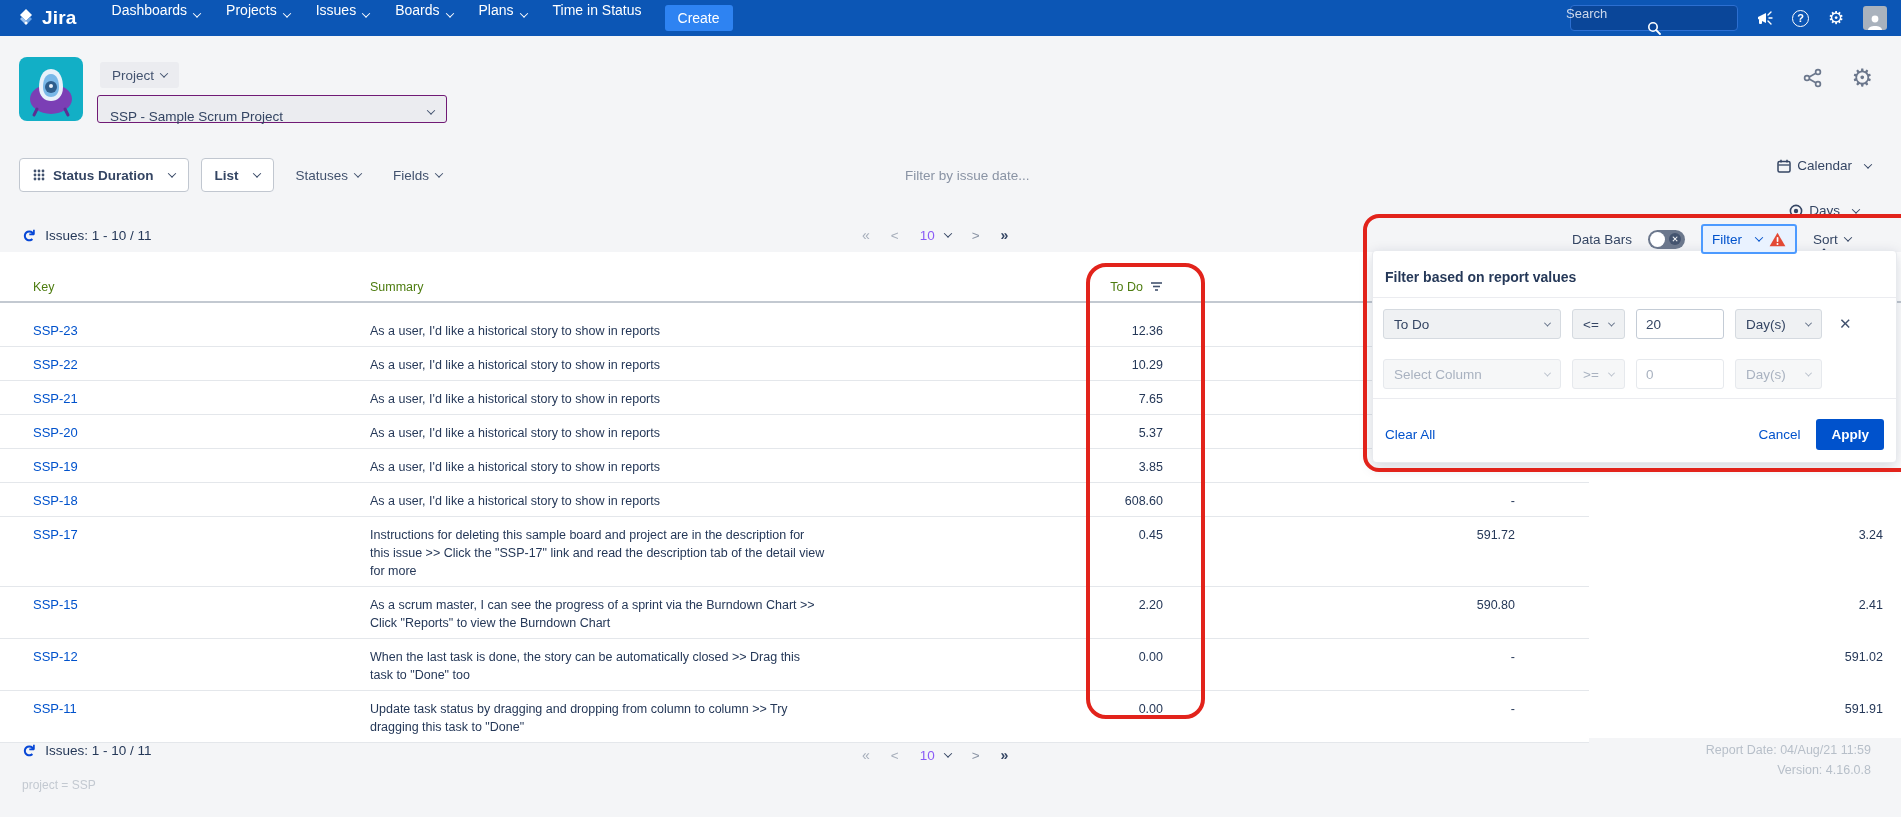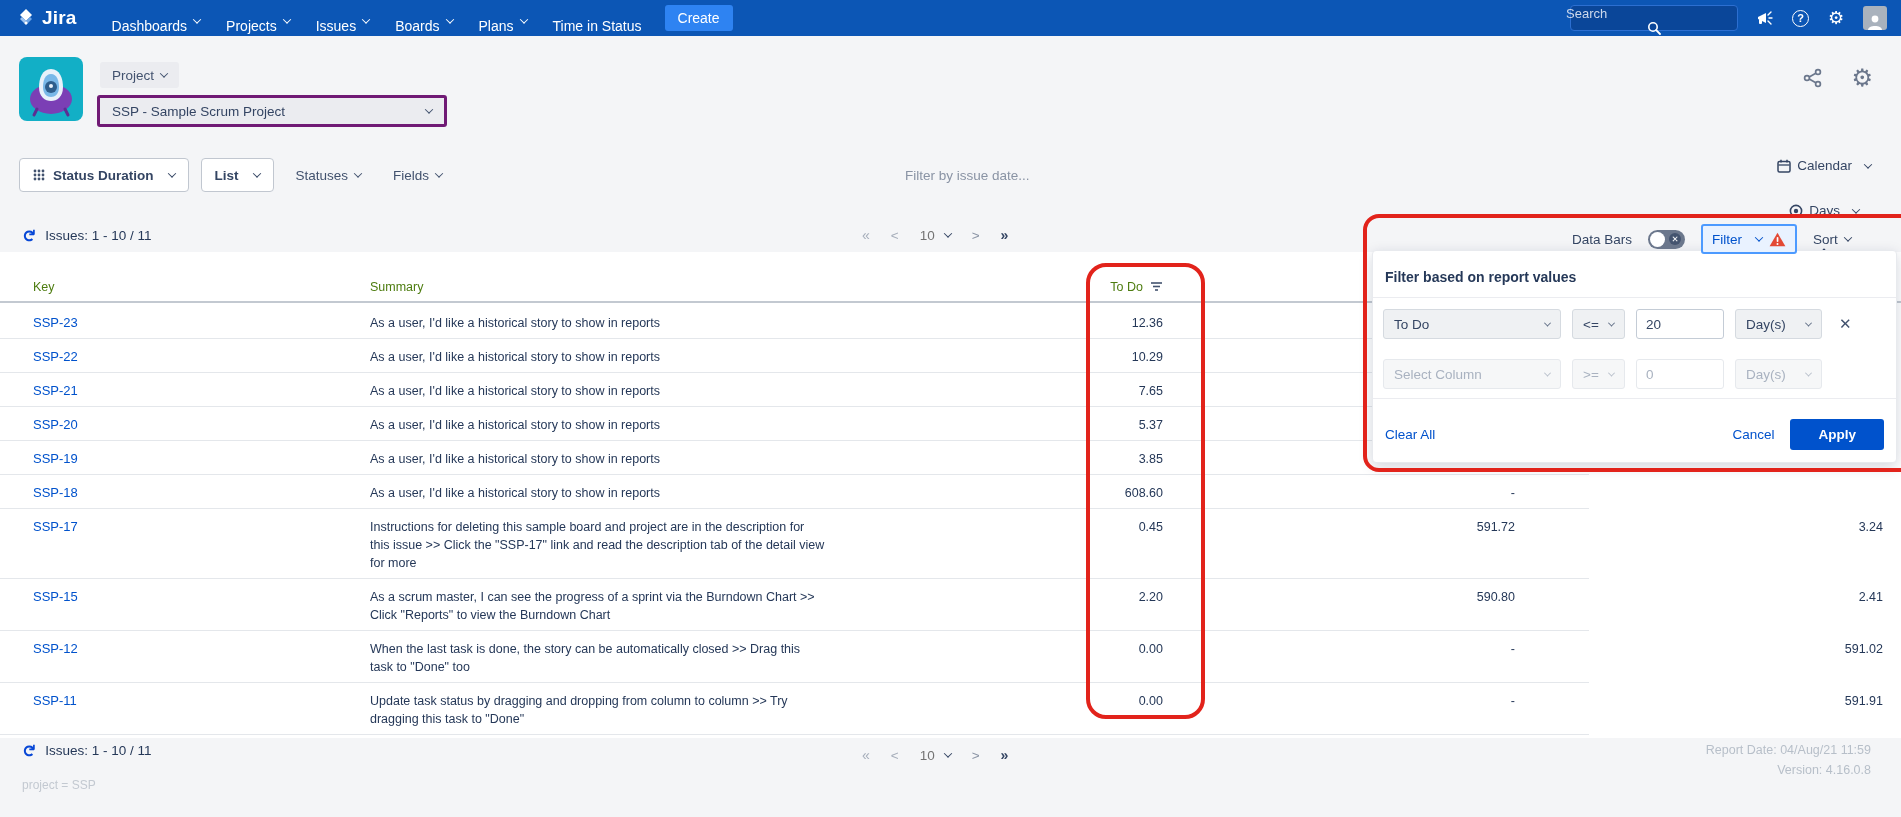--- a/index.html
+++ b/index.html
@@ -6,34 +6,34 @@
   html,body { width:1901px; height:817px; overflow:hidden; }
   body { font-family:"Liberation Sans","DejaVu Sans",sans-serif; background:#F4F5F7; position:relative; color:#172B4D; }
 
   .chev { display:inline-block; width:6px; height:6px; border-right:1.8px solid currentColor; border-bottom:1.8px solid currentColor; transform:rotate(45deg) translate(-1px,-1px); margin-left:7px; }
   .chev.sm { width:5px; height:5px; }
 
   
   #nav { position:absolute; left:0; top:0; width:1901px; height:36px; background:var(--nav-bg,#0C56B5); display:flex; align-items:center; color:#fff; z-index:10; }
   #brand { display:flex; align-items:center; gap:6px; margin-left:16px; font-size:19px; font-weight:bold; letter-spacing:.2px; }
   #nav-menu { display:flex; align-items:center; margin-left:22px; }
-  .nav-item { display:flex; align-items:flex-start; font-size:14px; padding:17px 13px; height:32px; cursor:pointer; white-space:nowrap; }
+  .nav-item { display:flex; align-items:flex-end; font-size:14px; padding:17px 13px; height:32px; cursor:pointer; white-space:nowrap; }
   #create-btn { margin-left:10px; background:var(--create-bg,#2E83F2); color:#fff; border:none; font-size:14px; font-family:inherit; padding:5px 13px; border-radius:3px; cursor:pointer; }
   #nav-right { margin-left:auto; display:flex; align-items:center; gap:16px; margin-right:14px; }
   #search-box { display:flex; align-items:center; background:#0A4699; border:1px solid #2c6fd1; border-radius:4px; width:168px; height:26px; padding:0 8px;flex-direction:column; }
   #search-box input { flex:1; background:transparent; border:none; outline:none; color:#fff; font-size:13px; font-family:inherit; }
   #search-box input::placeholder { color:#cdd9ec; }
   .nav-ico { width:22px; height:22px; display:flex; align-items:center; justify-content:center; color:#fff; font-size:16px; }
   #help-icon { width:17px; height:17px; border:1.6px solid #fff; border-radius:50%; font-size:11px; font-weight:bold; display:flex; align-items:center; justify-content:center; }
   #nav-avatar { width:24px; height:24px; border-radius:3px; background:#A9B2BD; display:flex; align-items:flex-end; justify-content:center; overflow:hidden; }
 
   
   #proj-avatar { position:absolute; left:19px; top:57px; width:64px; height:64px; border-radius:8px; background:#12AFC6; overflow:hidden; }
   #project-btn { position:absolute; left:100px; top:62px; background:#EBECF0; border:none; border-radius:3px; height:26px; padding:0 12px; font-size:13.5px; color:#42526E; font-family:inherit; display:flex; align-items:center; cursor:pointer; }
-  #project-select { position:absolute; left:97px; top:95px; width:350px; height:27px; background:#EBECF0; border:3px solid #701a75; border-radius:3px; font-size:13.5px; color:#344563; display:flex; align-items:center; padding:13px 12px; cursor:pointer; }
+  #project-select { position:absolute; left:97px; top:95px; width:350px; height:27px; background:#EBECF0; border:1px solid #701a75; border-radius:3px; font-size:13.5px; color:#344563; display:flex; padding:13px 12px; cursor:pointer; }
   #project-select .chev { margin-left:auto; color:#42526E; }
   #head-icons { position:absolute; right:28px; top:68px; display:flex; gap:28px; color:#6B778C; }
   #head-icons .hico { font-size:20px; cursor:pointer; }
 
   
   #toolbar { position:absolute; left:19px; top:158px; display:flex; align-items:center; gap:12px; height:34px; }
   .tb-btn { display:flex; align-items:center; background:#fff; border:1px solid #C1C7D0; border-radius:4px; height:34px; padding:0 13px; font-size:13.5px; font-weight:bold; color:#344563; cursor:pointer; gap:8px; }
   .tb-link { display:flex; align-items:center; font-size:13.5px; color:#42526E; padding:0 10px; cursor:pointer; }
   #date-filter { position:absolute; left:905px; top:168px; font-size:13.5px; color:#8993A4; cursor:text; }
   #toolbar-right { position:absolute; right:30px; top:158px; display:flex; align-items:center; gap:30px; height:34px; color:#344563; font-size:13.5px;flex-direction:column; }
@@ -45,31 +45,31 @@
   
   .issues-bar { position:absolute; display:flex; align-items:center; gap:10px; font-size:13.5px; color:#253858; }
   #issues-top { left:21px; top:227px; }
   #issues-bottom { left:21px; top:742px; }
   .refresh-ico { color:#0747D6; font-size:17px; font-weight:bold; line-height:1; transform:rotate(90deg); }
   .pager { position:absolute; display:flex; align-items:center; gap:21px; font-size:13.5px; }
   #pager-top { left:862px; top:227px; }
   #pager-bottom { left:862px; top:747px; }
   .pg-first { color:#A5ADBA; font-size:14px; cursor:default; }
   .pg-prev { color:#A5ADBA; cursor:default; }
-  .pg-size { color:#737373; display:flex; align-items:center; cursor:pointer; }
+  .pg-size { color:#8b5cf6; display:flex; align-items:center; cursor:pointer; }
   .pg-size .chev { color:#344563; margin-left:10px; }
   .pg-next { color:#8993A4; cursor:pointer; }
   .pg-last { color:#344563; font-weight:bold; font-size:14px; cursor:pointer; }
 
   
   .grid { display:grid; grid-template-columns:337px 470px 323px 352px 368px; padding-left:33px; }
   #table-head { position:absolute; left:0; top:272px; width:1901px; height:31px; border-bottom:2px solid #C3C9D1; font-size:12.5px; color:#4d7c0f; }
   #table-head .grid { align-items:center; height:29px; }
   .th-right { text-align:right; display:flex; justify-content:flex-end; align-items:center; gap:7px; }
-  #table-rows { position:absolute; left:0; top:305px; width:1589px; }
+  #table-rows { position:absolute; left:0; top:313px; width:1589px; }
   .t-row { border-bottom:1px solid #E4E7EB; background:#fff; }
   .t-row .cell { padding-top:9px; padding-bottom:6px; font-size:12.5px; line-height:18px; }
   .t-row { min-height:32px; }
   .key-cell a { color:#0052CC; text-decoration:none; font-size:13px; cursor:pointer; }
   .sum-cell { color:#253858; padding-right:14px; }
   .num-cell { text-align:right; color:#253858; }
 
   
   #controls { position:absolute; left:1572px; top:224px; display:flex; align-items:center; gap:16px; z-index:30; }
   #databars-label { font-size:13.5px; color:#344563; }
@@ -90,21 +90,21 @@
   .sel-op { width:53px; }
   .sel-unit { width:87px; }
   .fp-input { width:88px; height:30px; border:1px solid #C4CCD6; border-radius:3px; background:#fff; font-size:13.5px; color:#344563; padding:0 9px; font-family:inherit; outline:none; }
   .fp-x { margin-left:6px; color:#42526E; font-size:15px; font-weight:bold; cursor:pointer; }
   .fp-row.dis .sel { background:#F6F7F8; border-color:#E6E9ED; color:#A9B2C0; cursor:default; }
   .fp-row.dis .sel .chev { color:#B8BfCa; }
   .fp-row.dis .fp-input { border-color:#E6E9ED; color:#A9B2C0; }
   .fp-row.dis .fp-input::placeholder { color:#A9B2C0; }
   #fp-footer { display:flex; align-items:center; padding:20px 12px 0 12px; }
   .fp-link { color:#0052CC; font-size:13.5px; cursor:pointer; }
-  #fp-apply { margin-left:16px; background:#0052CC; color:#fff; border:none; border-radius:3px; font-size:13.5px; font-weight:bold; padding:8px 28px; font-family:inherit; cursor:pointer; }
+  #fp-apply { margin-left:16px; background:#0052CC; color:#fff; border:none; border-radius:3px; font-size:13.5px; font-weight:bold; padding:8px 15px; font-family:inherit; cursor:pointer; }
   #fp-cancel { margin-left:auto;text-align:right; }
 
   
   .redbox { position:absolute; border:4px solid var(--ann-red,#E2231B); pointer-events:none; z-index:50; }
   #redbox-filter { left:1363px; top:214px; width:560px; height:258px; border-radius:16px; }
   #redbox-todo { left:1086px; top:263px; width:119px; height:456px; border-radius:20px; }
 
   
   #report-meta { position:absolute; right:30px; top:740px; text-align:right; color:#B7BFC9; font-size:12.5px; line-height:20px; }
   #query-text { position:absolute; left:22px; top:778px; color:#C3C9D1; font-size:12px; }

